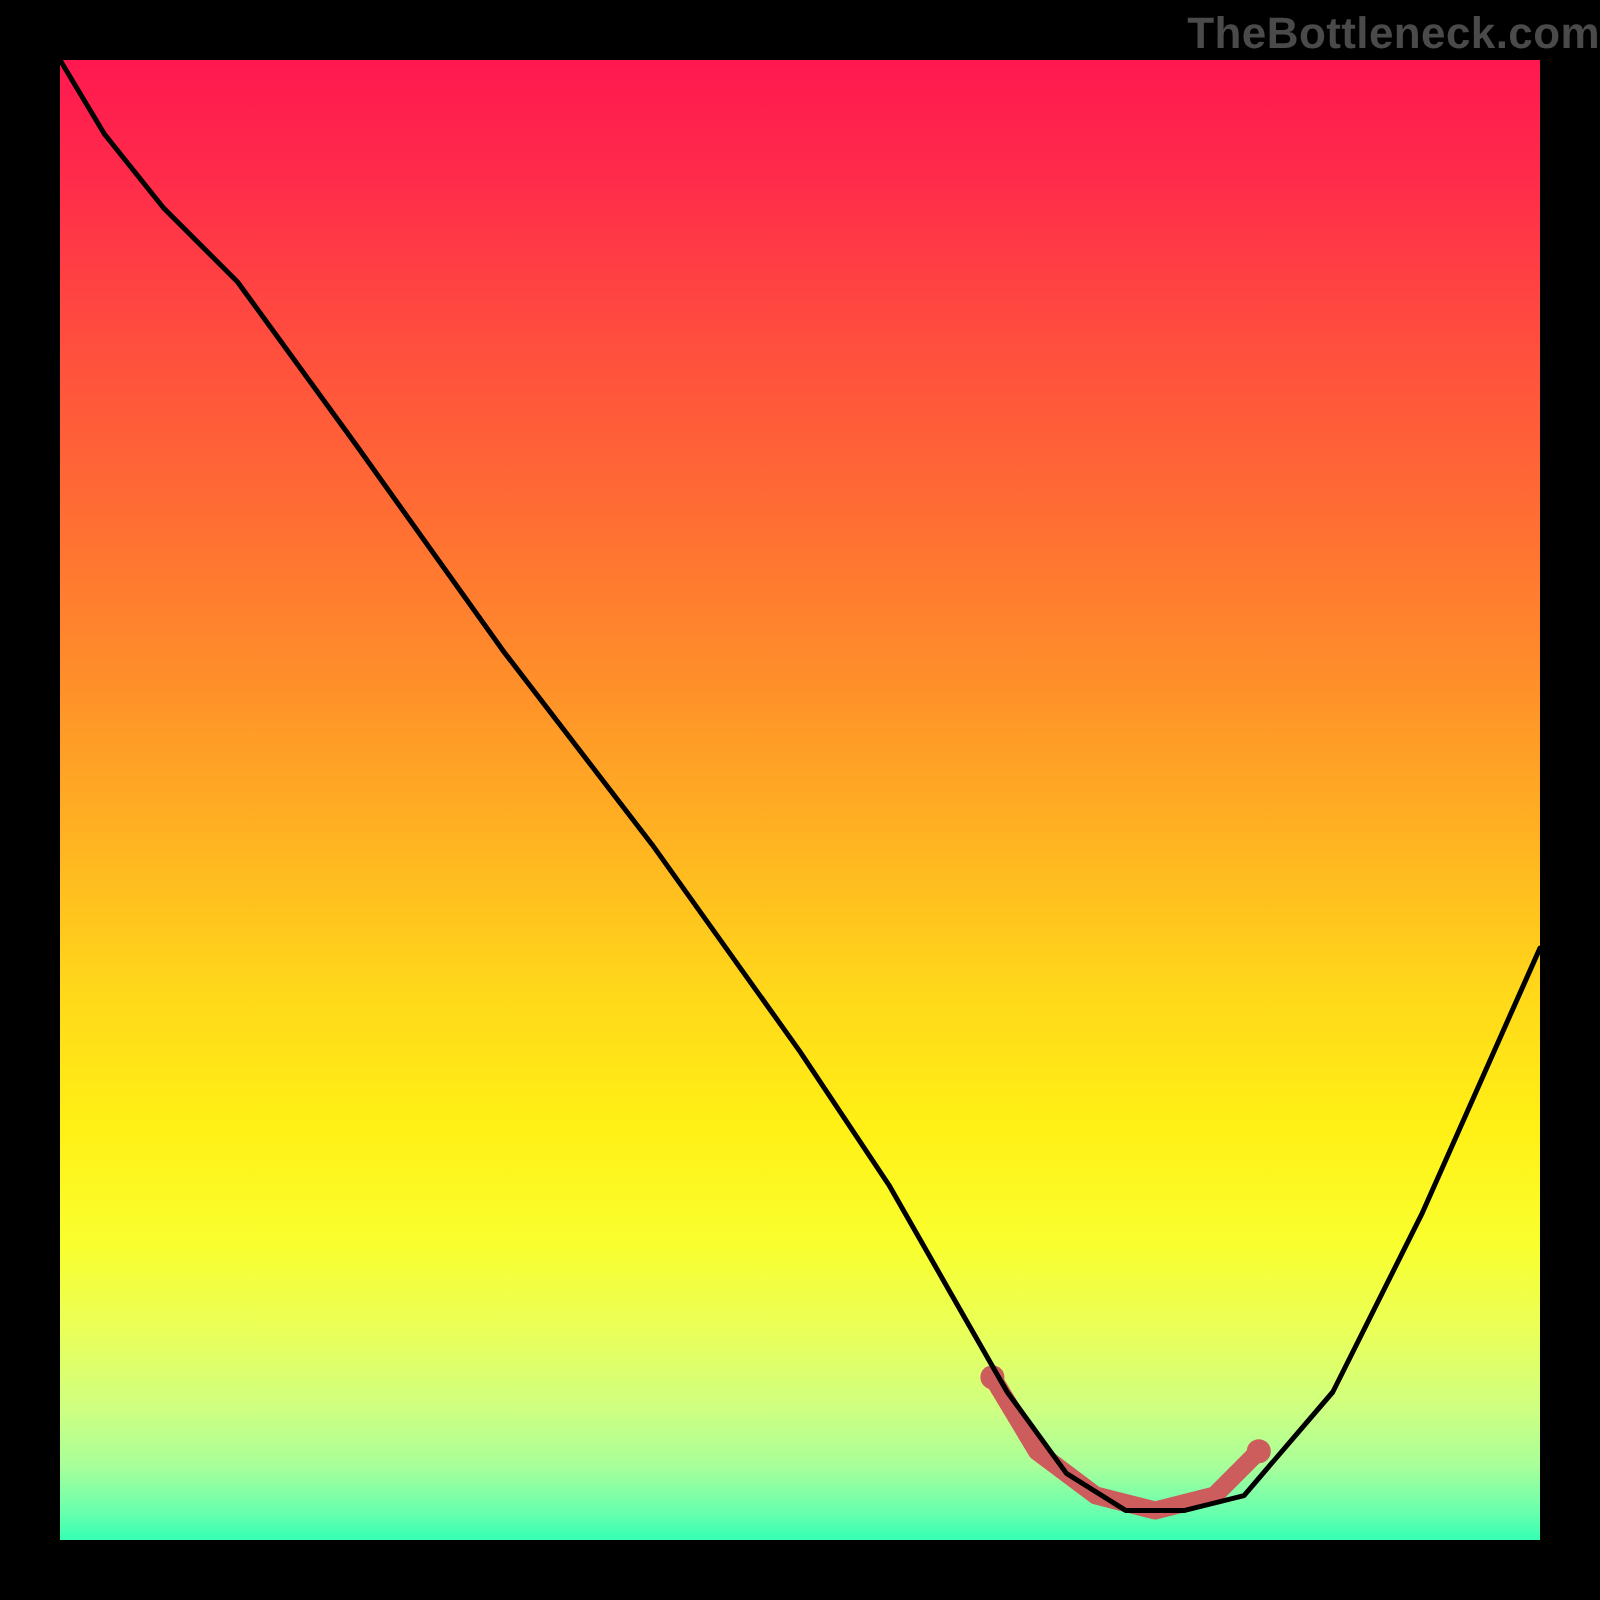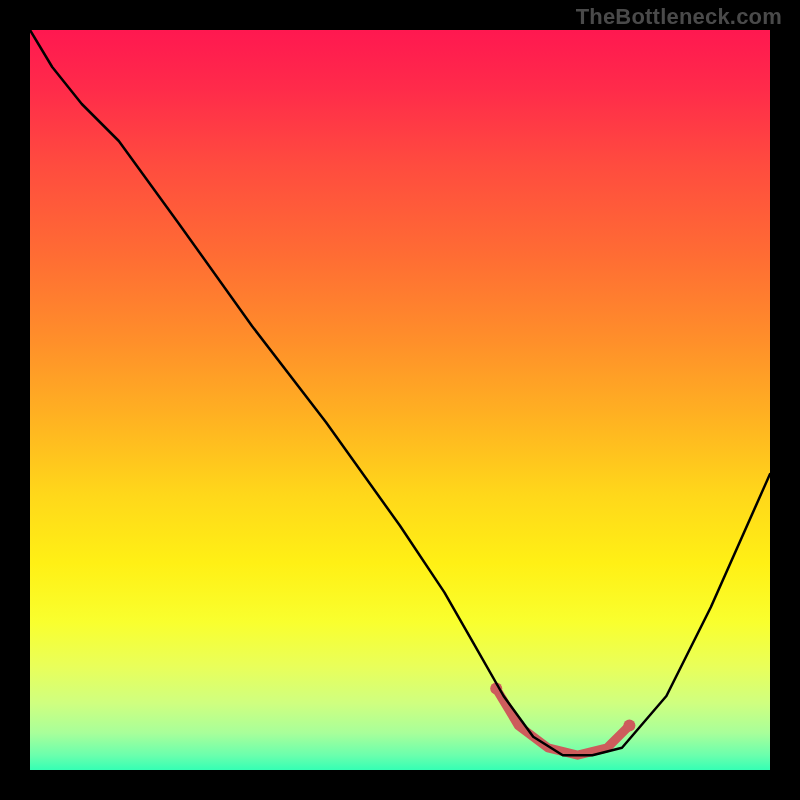--- a/index.html
+++ b/index.html
@@ -13,21 +13,21 @@
   }
   .frame {
     position: relative;
     width: 800px;
     height: 800px;
     background: #000;
   }
   .watermark {
     position: absolute;
     top: 4px;
-    right: 18px;
+    right: 0;
     color: #4a4a4a;
     font-size: 22px;
     font-weight: 600;
     letter-spacing: 0.2px;
     z-index: 10;
   }
   .plot {
     position: absolute;
     left: 30px;
     top: 30px;

